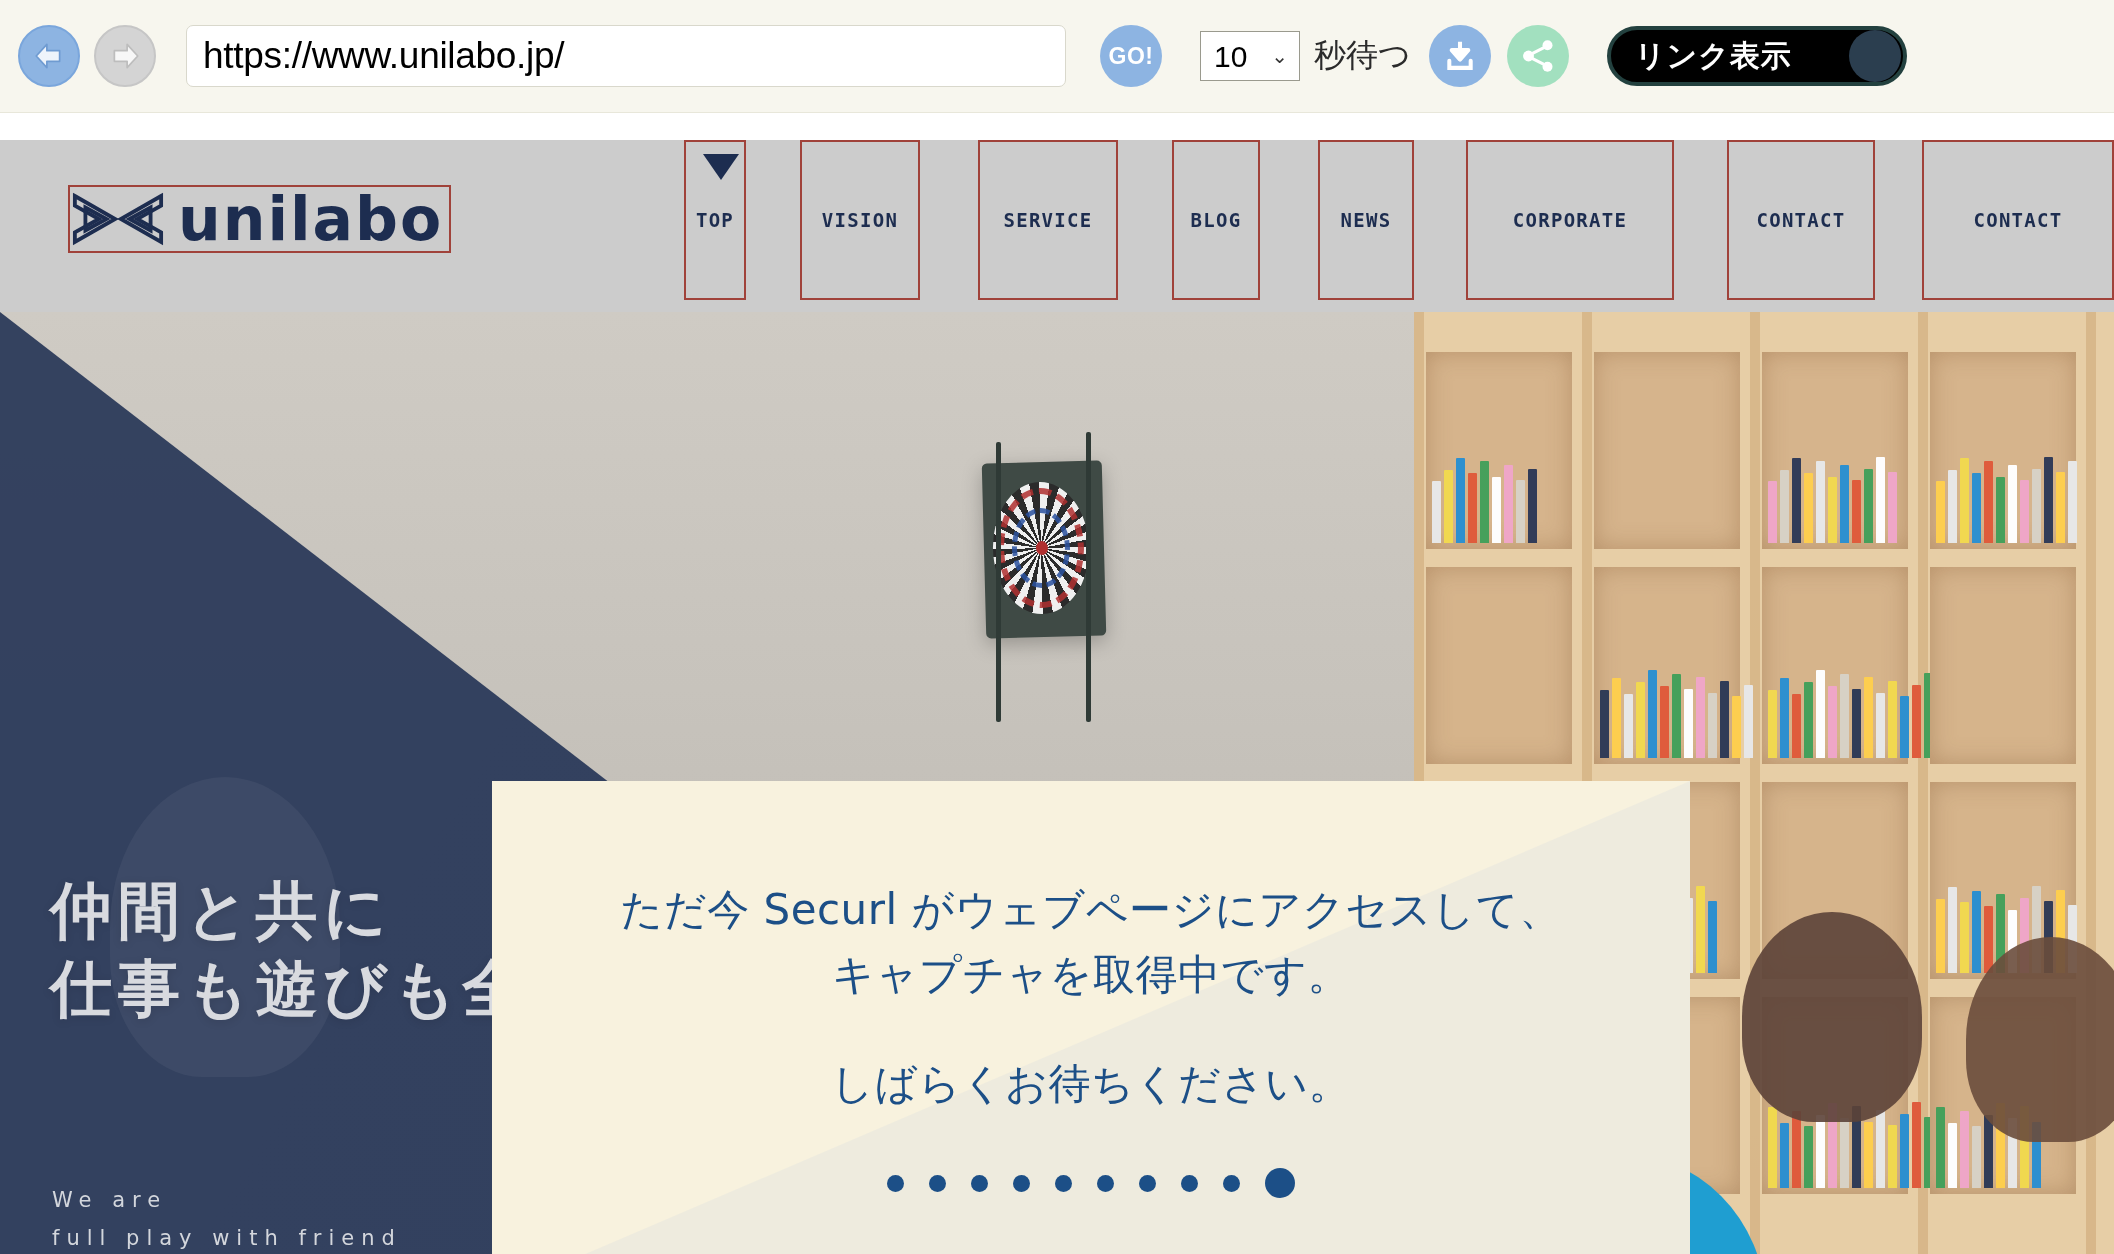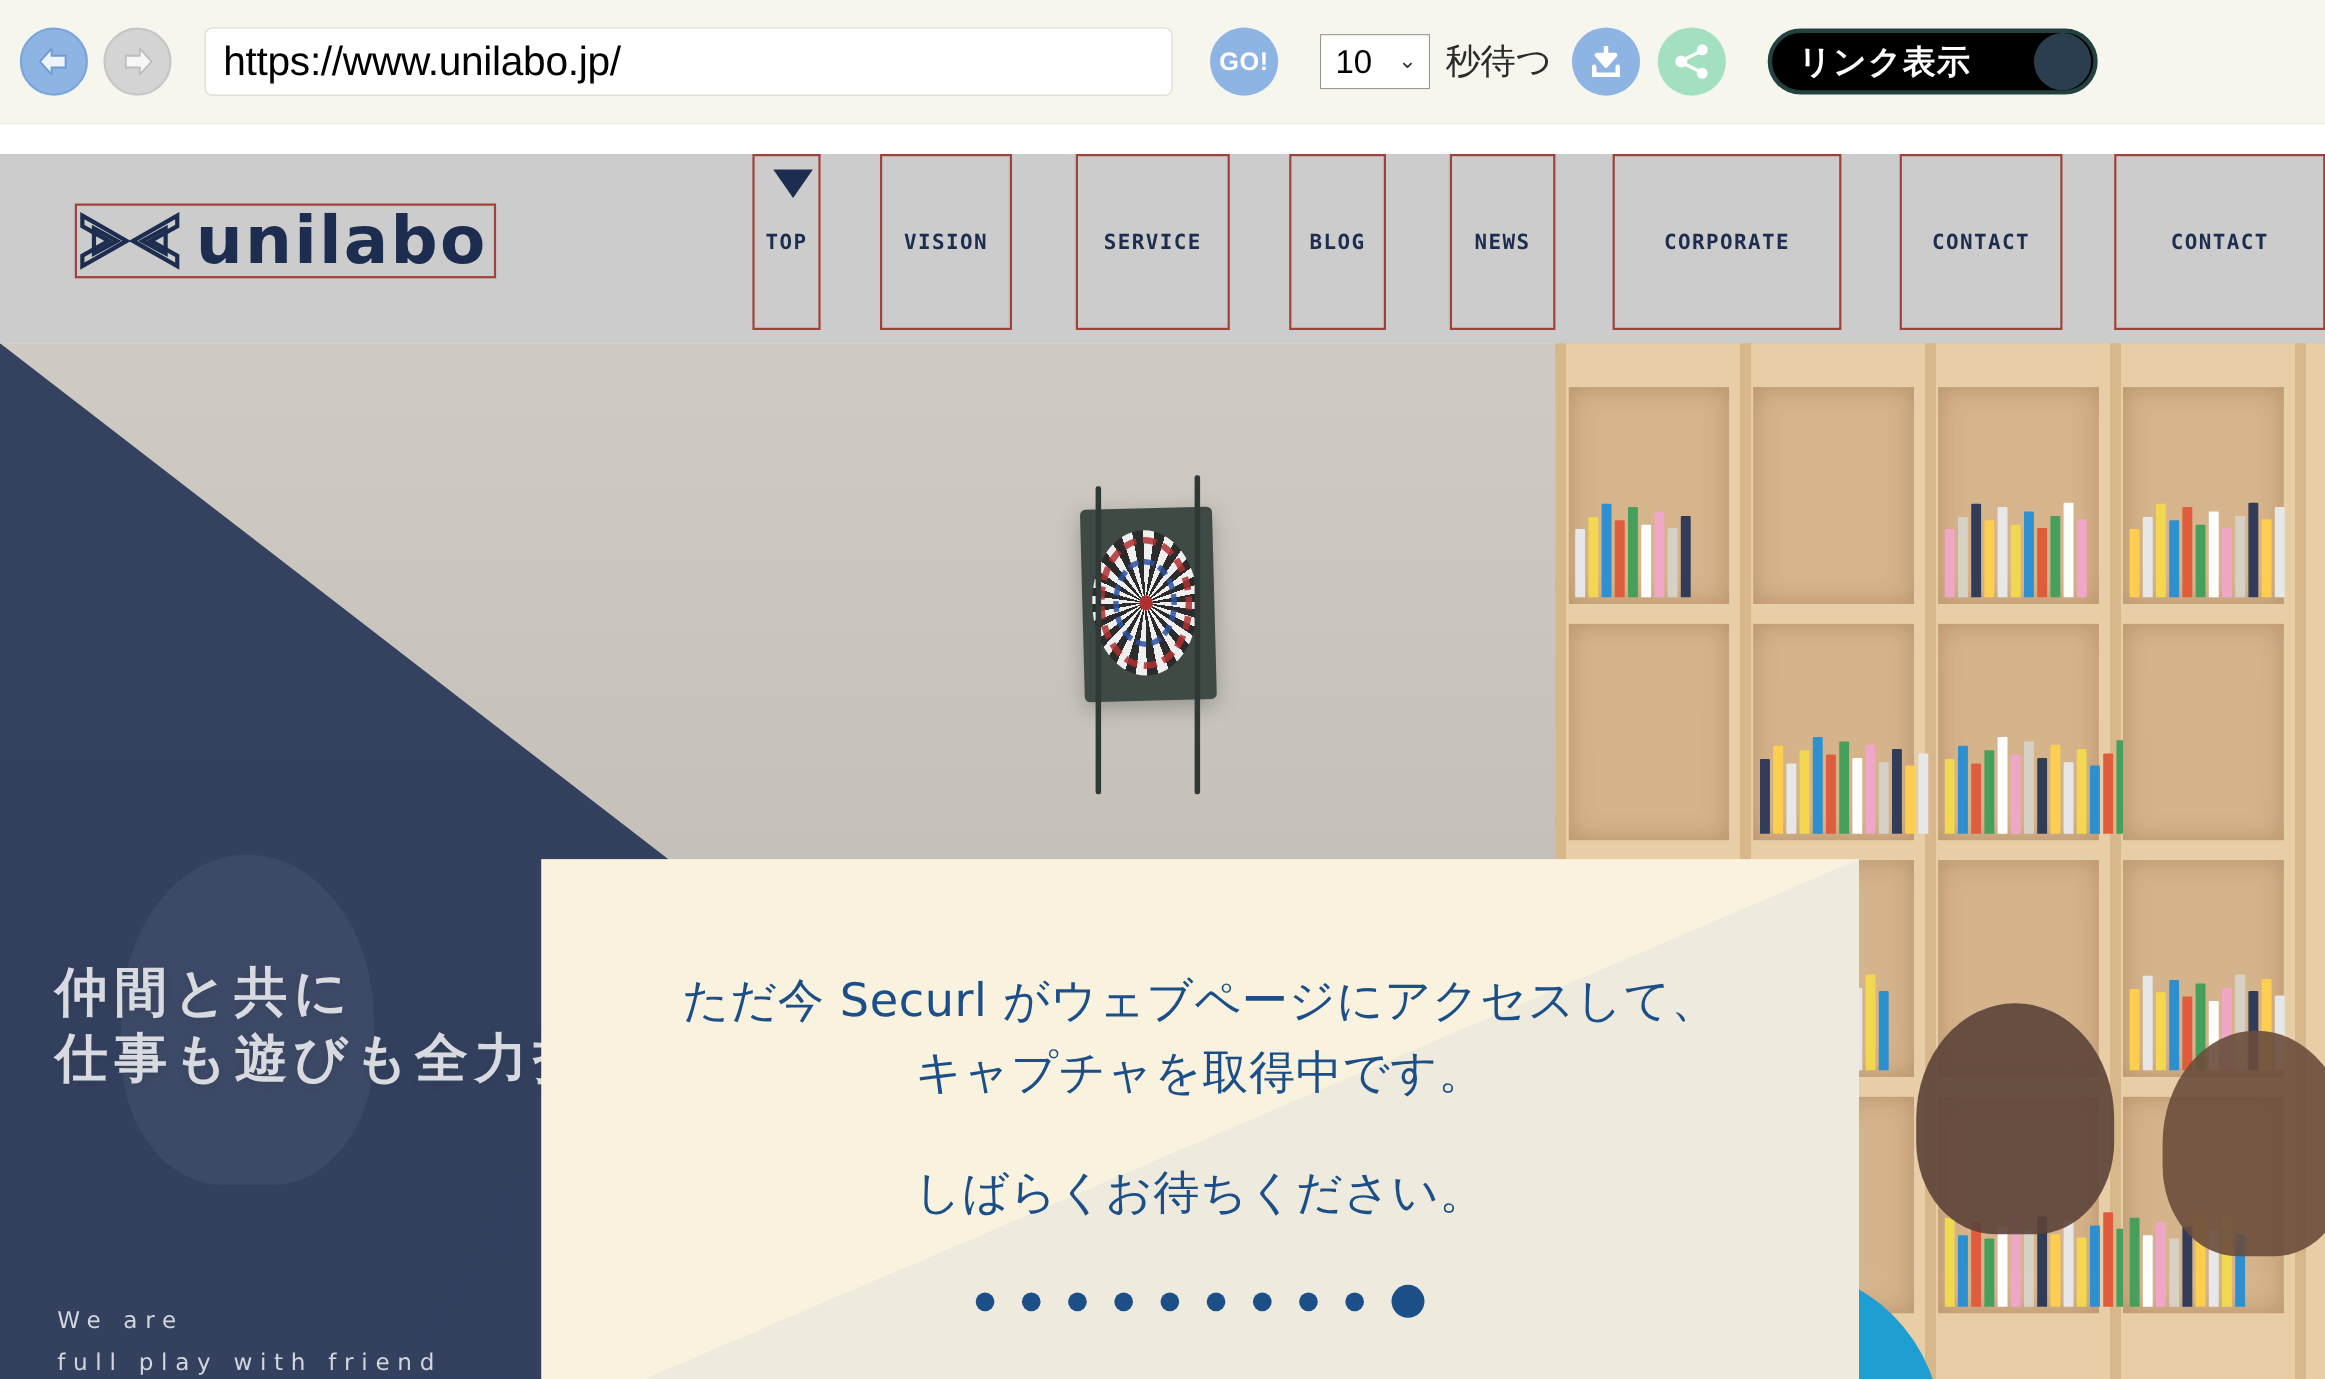--- a/index.html
+++ b/index.html
@@ -232,21 +232,21 @@
   }
   #hero-navy-shade{
     position:absolute; left:0; top:0; width:1220px; height:942px;
     clip-path:polygon(0 0, 0 100%, 1220px 100%, 0 0);
     background:linear-gradient(120deg,rgba(46,61,92,0) 40%,rgba(46,61,92,.25) 100%);
   }
 
   
   #hero-copy{ position:absolute; left:50px; top:560px; }
   .hero-line{
-    font-size:48px; font-weight:bold; color:#d8dadf;
+    font-size:62px; font-weight:bold; color:#d8dadf;
     letter-spacing:6px; line-height:1.25;
     font-family:"DejaVu Sans",sans-serif;
     text-shadow:0 2px 10px rgba(0,0,0,.12);
   }
   #hero-sub{ position:absolute; left:52px; top:870px; }
   .hero-sub-line{
     font-size:21px; color:#d3d6dc; letter-spacing:7px;
     font-family:"DejaVu Sans",sans-serif;
     line-height:1.8;
   }

